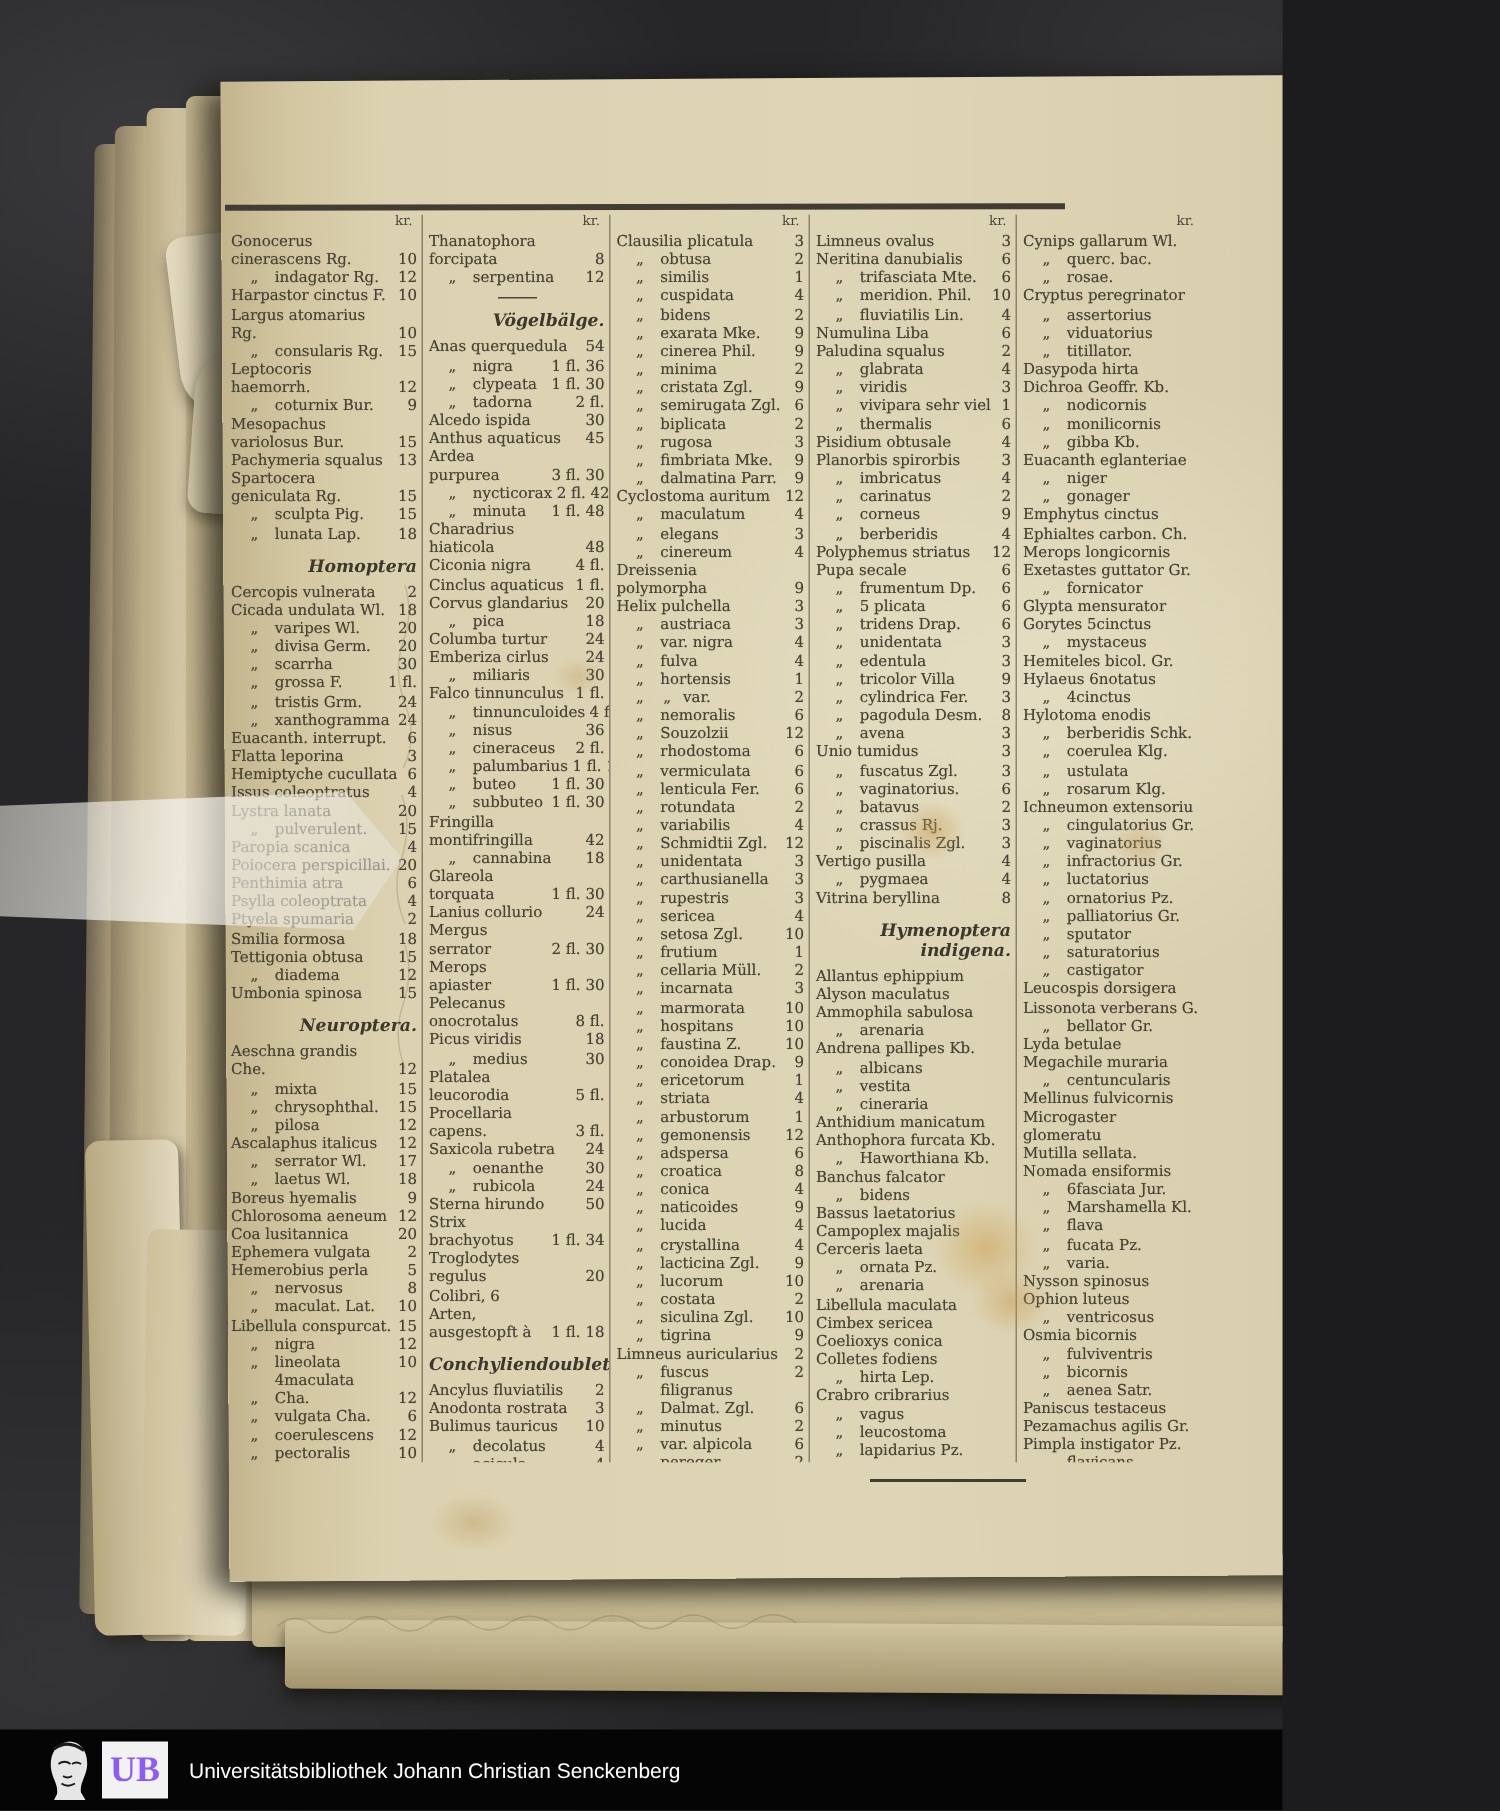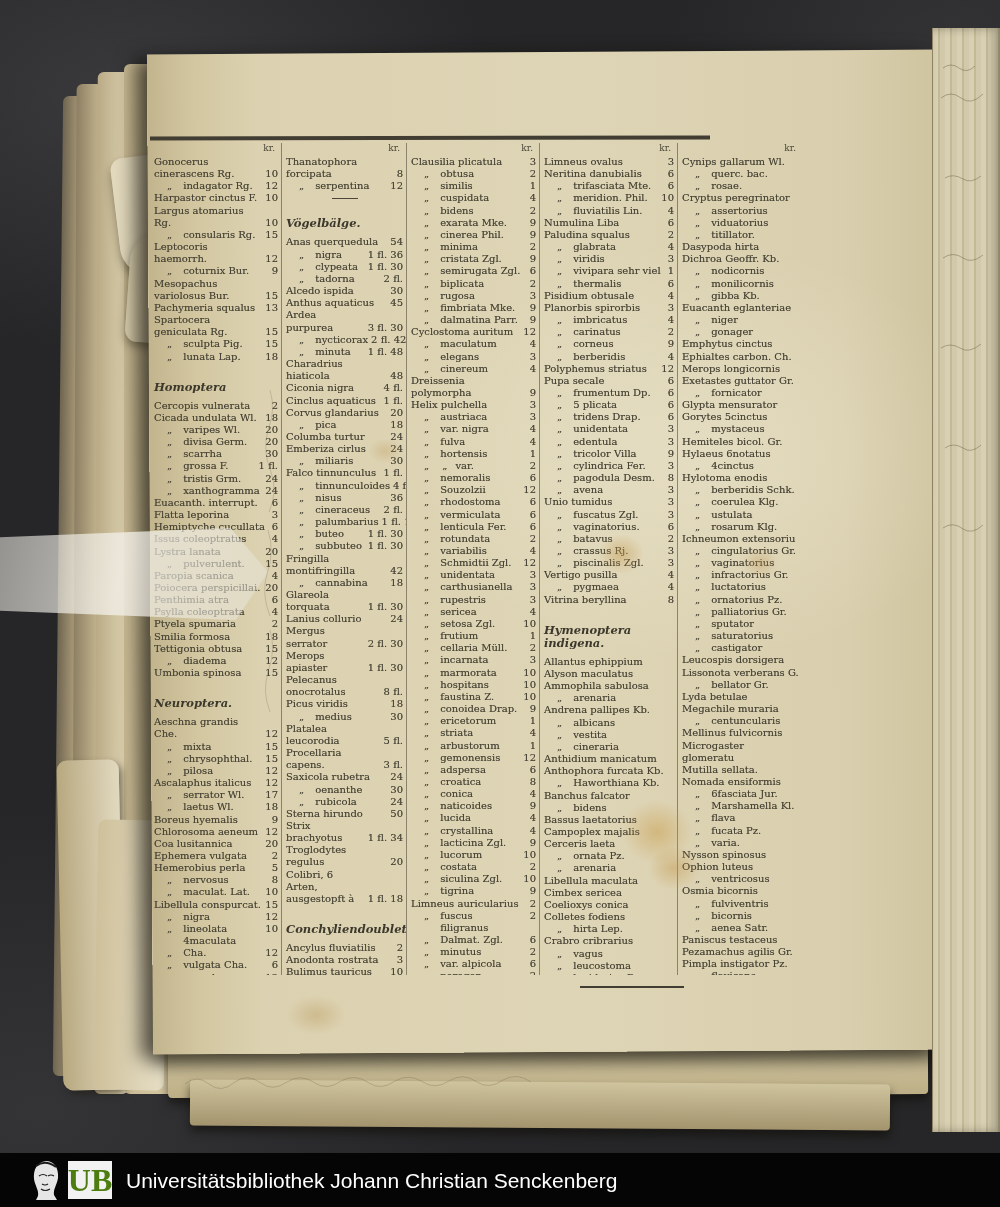--- a/index.html
+++ b/index.html
@@ -1,22 +1,22 @@
 <!DOCTYPE html>
 <html><head>
 <meta charset="utf-8">
 <style>
   html,body{margin:0;padding:0;background:#1c1c1e;}
-  .stage{position:relative;width:1000px;height:1207px;overflow:hidden;
+  .stage{position:relative;width:808px;height:1207px;overflow:hidden;
     background:
       radial-gradient(620px 420px at 12% 8%, #3a3a3d 0%, rgba(58,58,61,0) 60%),
       radial-gradient(500px 380px at 95% 4%, #333336 0%, rgba(51,51,54,0) 55%),
       radial-gradient(700px 500px at 4% 92%, #343437 0%, rgba(52,52,55,0) 60%),
       #262628;
-    font-family:"DejaVu Serif", serif;}
+    font-family:"DejaVu Serif", serif;padding-left:47px;}
   
   .ledge{position:absolute;border-radius:6px;}
   .le1{left:58px;top:96px;width:20px;height:980px;background:linear-gradient(90deg,#6e6450,#b3a37e);transform:rotate(.6deg);}
   .le2{left:74px;top:84px;width:26px;height:1004px;background:linear-gradient(90deg,#8d7f63,#c8b992);transform:rotate(.3deg);}
   .le3{left:96px;top:72px;width:34px;height:1022px;background:linear-gradient(90deg,#baab86,#e0d5b4);transform:rotate(.2deg);}
   .le4{left:124px;top:64px;width:52px;height:1030px;background:linear-gradient(90deg,#cabb94,#d6c9a3);}
   .le5{left:168px;top:60px;width:130px;height:1036px;background:linear-gradient(90deg,#c3b58d,#d5c9a5 70%);}
   .tear1{left:116px;top:150px;width:150px;height:120px;background:linear-gradient(100deg,#e3dabf,#cfc29c);transform:rotate(-7deg);border-radius:12px 40px 18px 30px;box-shadow:0 6px 9px rgba(40,34,22,.45);}
   .tear2{left:128px;top:236px;width:140px;height:110px;background:linear-gradient(95deg,#ddd2b2,#c9bc96);transform:rotate(4deg);border-radius:30px 14px 34px 12px;box-shadow:0 5px 8px rgba(40,34,22,.4);}
   .tear3{left:60px;top:760px;width:62px;height:330px;background:linear-gradient(90deg,#b7a87f,#e2d9c0);transform:rotate(-1.2deg);border-radius:10px;box-shadow:3px 4px 7px rgba(30,26,16,.5);}
@@ -43,42 +43,42 @@
   .top-rule{position:absolute;left:0;top:0;width:560px;height:4px;background:#413d32;box-shadow:0 5px 0 -3px rgba(65,61,50,.6);transform:rotate(-.1deg);}
   .cols{position:absolute;left:0;top:7px;display:flex;height:832px;overflow:hidden;}
   .col{height:100%;overflow:hidden;box-sizing:border-box;padding:0 3px 0 4px;border-right:1px solid rgba(70,64,50,.55);}
   .col.c0{width:132px;}.col.c1{width:125px;}.col.c2{width:133px;}.col.c3{width:138px;}.col.c4{width:124px;border-right:none;}
   .unit{height:13px;text-align:right;font-size:9px;color:#4a463a;padding-right:3px;}
   .row{display:flex;align-items:flex-end;font-size:10px;line-height:12.15px;color:#474335;text-shadow:0 0 .5px rgba(66,60,46,.55);}
   .row .n{flex:1 1 auto;}
   .row .p{flex:0 0 auto;padding-left:3px;white-space:nowrap;}
   .ditto{flex:0 0 auto;padding-left:13px;padding-right:11px;color:#474335;}
   .ditto + .ditto{padding-left:2px;padding-right:8px;}
-  .heading{font-size:11.5px;font-weight:bold;font-style:italic;text-align:left;color:#3c382c;margin:18px 0 6px;line-height:13px;}
+  .heading{font-size:11.5px;font-weight:bold;font-style:italic;text-align:right;color:#3c382c;margin:8px 0 6px;line-height:13px;}
   .divider{width:26px;height:1px;background:#4a463a;margin:6px auto 5px;}
   .end-rule{position:absolute;left:430px;top:850px;width:104px;height:2px;background:#413d32;box-shadow:0 4px 0 -2px #413d32;}
   
   .stain{position:absolute;border-radius:50%;pointer-events:none;}
   .s1{left:598px;top:534px;width:46px;height:40px;background:radial-gradient(closest-side,rgba(196,156,84,.5),rgba(196,156,84,0));}
   .s2{left:622px;top:800px;width:70px;height:64px;background:radial-gradient(closest-side,rgba(202,160,82,.55),rgba(202,160,82,0));}
   .s3{left:648px;top:846px;width:52px;height:44px;background:radial-gradient(closest-side,rgba(196,150,74,.45),rgba(196,150,74,0));}
   .s4{left:742px;top:548px;width:36px;height:30px;background:radial-gradient(closest-side,rgba(190,152,86,.4),rgba(190,152,86,0));}
   .s5{left:286px;top:995px;width:60px;height:40px;background:radial-gradient(closest-side,rgba(180,142,76,.35),rgba(180,142,76,0));}
   .s6{left:368px;top:438px;width:34px;height:26px;background:radial-gradient(closest-side,rgba(186,146,80,.3),rgba(186,146,80,0));}
   .glassine{position:absolute;left:0px;top:528px;width:268px;height:92px;
     background:linear-gradient(100deg,rgba(238,236,228,.55),rgba(244,242,236,.75) 45%,rgba(230,228,218,.45));
     clip-path:polygon(0 10%,86% 0,100% 48%,88% 100%,0 90%);
     box-shadow:0 3px 6px rgba(30,26,16,.35);}
   .scribble{position:absolute;opacity:.55;}
   
   .banner{position:absolute;left:0;bottom:0;width:1000px;height:54px;background:#050505;display:flex;align-items:center;}
   .portrait{margin-left:26px;width:40px;height:44px;flex:0 0 auto;}
-  .ub-box{margin-left:2px;width:44px;height:38px;background:#f2f2f2;color:#4d7c0f;display:flex;align-items:center;justify-content:center;
-    font-family:"Liberation Serif", serif;font-weight:bold;font-size:32px;flex:0 0 auto;}
-  .banner-text{margin-left:14px;color:#fff;font-family:"Liberation Sans", sans-serif;font-size:21px;line-height:21px;}
+  .ub-box{margin-left:2px;width:44px;height:38px;background:#f2f2f2;color:#8b5cf6;display:flex;align-items:center;justify-content:center;
+    font-family:"Liberation Serif", serif;font-weight:bold;font-size:24px;flex:0 0 auto;}
+  .banner-text{margin-left:14px;color:#fff;font-family:"Liberation Sans", sans-serif;font-size:14px;line-height:21px;}
 </style>
 </head>
 <body>
 
 <div class="stage">
 
   <div class="ledge le1"></div>
   <div class="ledge le2"></div>
   <div class="ledge le3"></div>
   <div class="ledge le4"></div>

